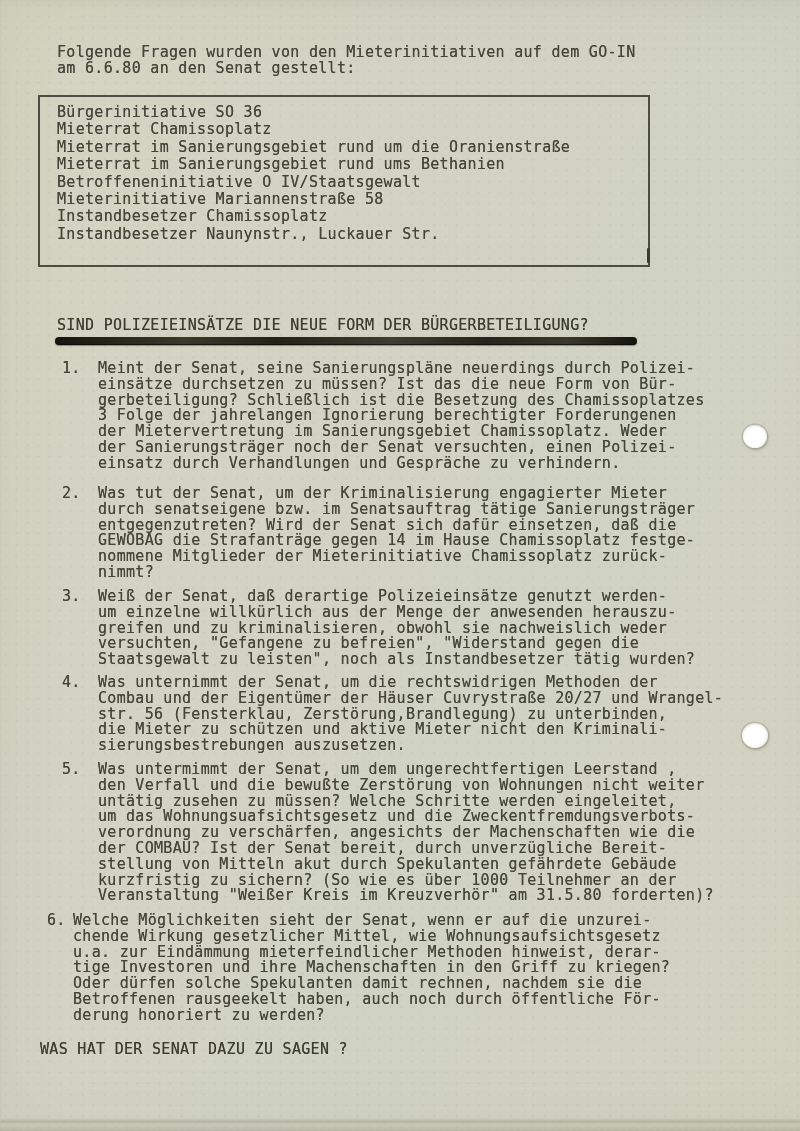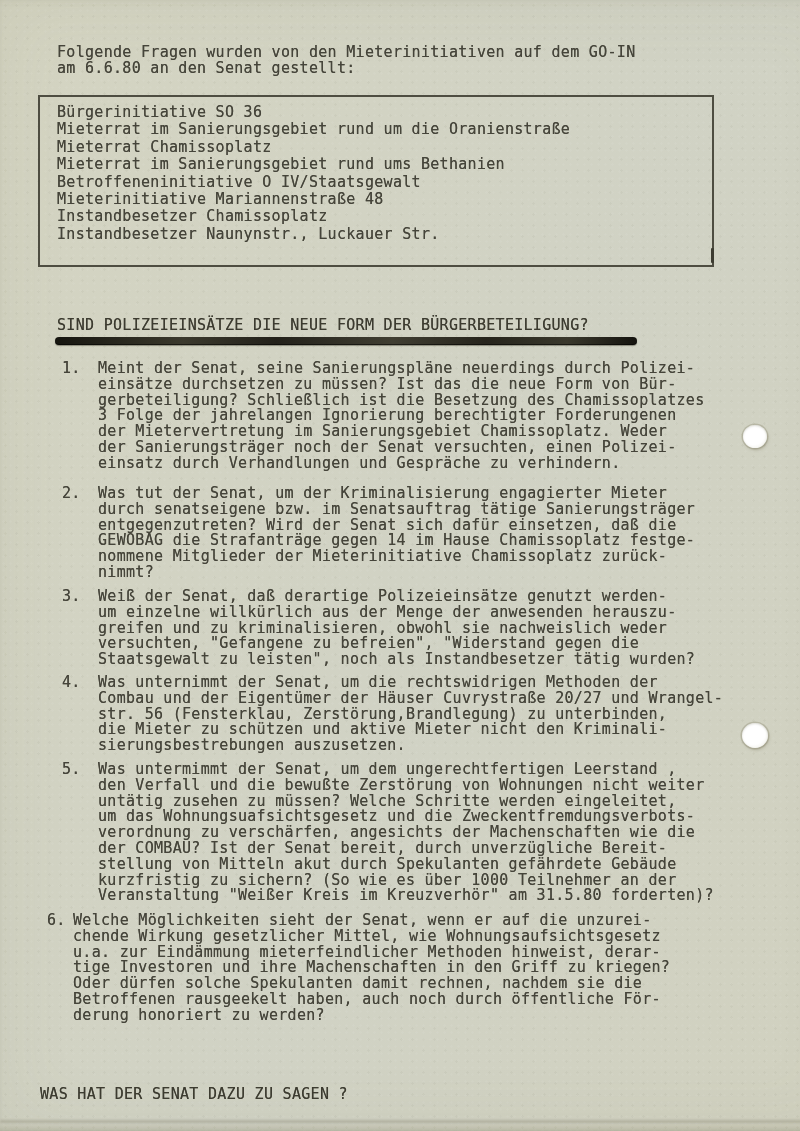--- a/index.html
+++ b/index.html
@@ -24,21 +24,21 @@
     letter-spacing: 0.3px;
     padding-left: 48px;
   }
   .pre { white-space: pre; }
   .txt {
     text-shadow: 0 0 0.6px rgba(62,60,48,0.75);
   }
   .intro    { position: absolute; left: 57px; top: 44px;  line-height: 16.4px; }
   .box {
     position: absolute; left: 38px; top: 95px;
-    width: 676px; height: 172px;
+    width: 612px; height: 172px;
     border: 2px solid #4e4d41;
     box-sizing: border-box;
     padding: 7px 0 0 17px;
   }
   .box-item { line-height: 17.4px; }
   .box-item.hanging { margin-left: -15px; margin-top: 4px; }
   .corner-mark {
     position: absolute; right: -2px; bottom: 2px;
     width: 3px; height: 15px; background: #3d3c31; border-radius: 1px;
   }
@@ -53,21 +53,21 @@
   .question { position: absolute; display: flex; align-items: flex-start; }
   .qnum  { display: inline-block; width: 36px; line-height: 15.8px; flex: 0 0 auto; }
   .qtext { line-height: 15.8px; }
   .q1 { left: 62px; top: 361px; }
   .q2 { left: 62px; top: 486px; }
   .q3 { left: 62px; top: 589px; }
   .q4 { left: 62px; top: 675px; }
   .q5 { left: 62px; top: 762px; }
   .q6 { left: 47px; top: 913px; }
   .q6 .qnum { width: 26px; }
-  .closing { position: absolute; left: 40px; top: 1040px; color: #3c3b30; margin-top: 45px; }
+  .closing { position: absolute; left: 40px; top: 1040px; color: #3c3b30; }
   .punch-hole {
     position: absolute; border-radius: 50%;
     background: radial-gradient(circle at 45% 40%, #ffffff 55%, #f1f1ea 85%);
     box-shadow: 0 0 0 1.5px rgba(140,138,114,0.35),
                 inset 0 1px 2px rgba(120,118,95,0.25),
                 1px 2px 3px rgba(120,116,90,0.35);
   }
   .hole1 { left: 743px; top: 425px; width: 24px; height: 23px; }
   .hole2 { left: 742px; top: 723px; width: 26px; height: 25px; }
   .bottom-edge {
@@ -79,25 +79,25 @@
 </head>
 <body>
 
 <div class="page">
 
   <div class="intro pre txt">Folgende Fragen wurden von den Mieterinitiativen auf dem GO-IN
 am 6.6.80 an den Senat gestellt:</div>
 
   <div class="box">
     <div class="box-item txt">Bürgerinitiative SO 36</div>
+    <div class="box-item txt">Mieterrat Chamissoplatz</div>
     <div class="box-item txt">Mieterrat im Sanierungsgebiet rund um die Oranienstraße</div>
-    <div class="box-item txt">Mieterrat Chamissoplatz</div>
     <div class="box-item txt">Mieterrat im Sanierungsgebiet rund ums Bethanien</div>
     <div class="box-item txt">Betroffeneninitiative O IV/Staatsgewalt</div>
-    <div class="box-item txt">Mieterinitiative Mariannenstraße 48</div>
+    <div class="box-item txt">Mieterinitiative Mariannenstraße 58</div>
     <div class="box-item txt">Instandbesetzer Chamissoplatz</div>
     <div class="box-item txt">Instandbesetzer Naunynstr., Luckauer Str.</div>
     <div class="corner-mark"></div>
   </div>
 
 
   <div class="headline txt">SIND POLIZEIEINSÄTZE DIE NEUE FORM DER BÜRGERBETEILIGUNG?</div>
   <div class="headline-underline"></div>
 
   <div class="question q1">

